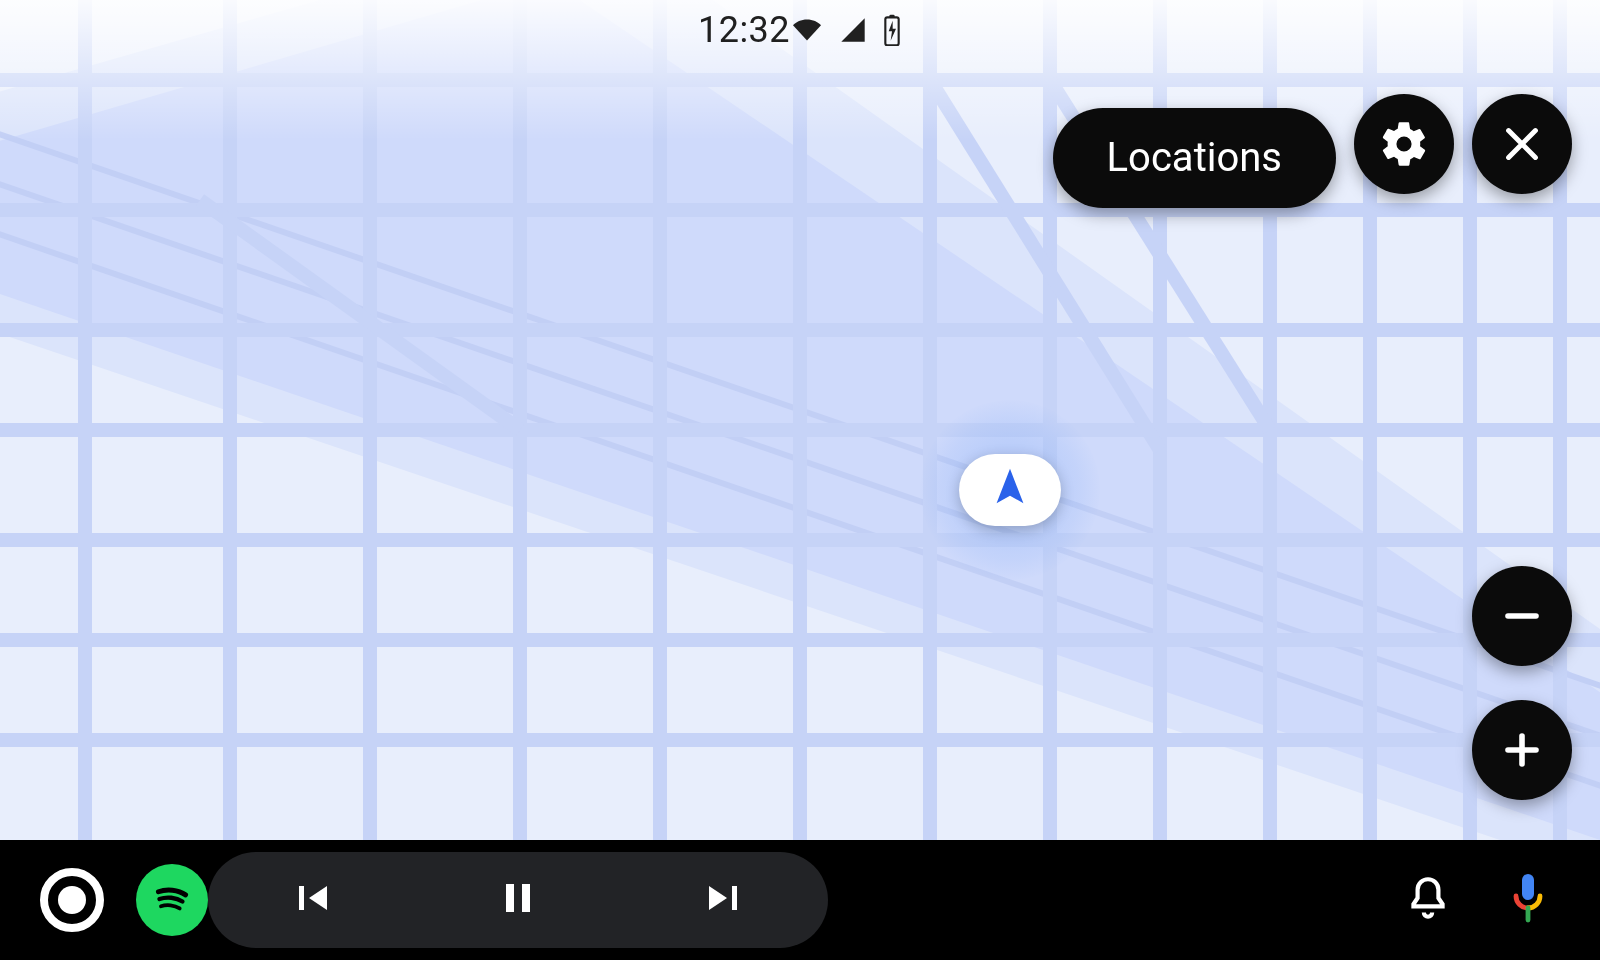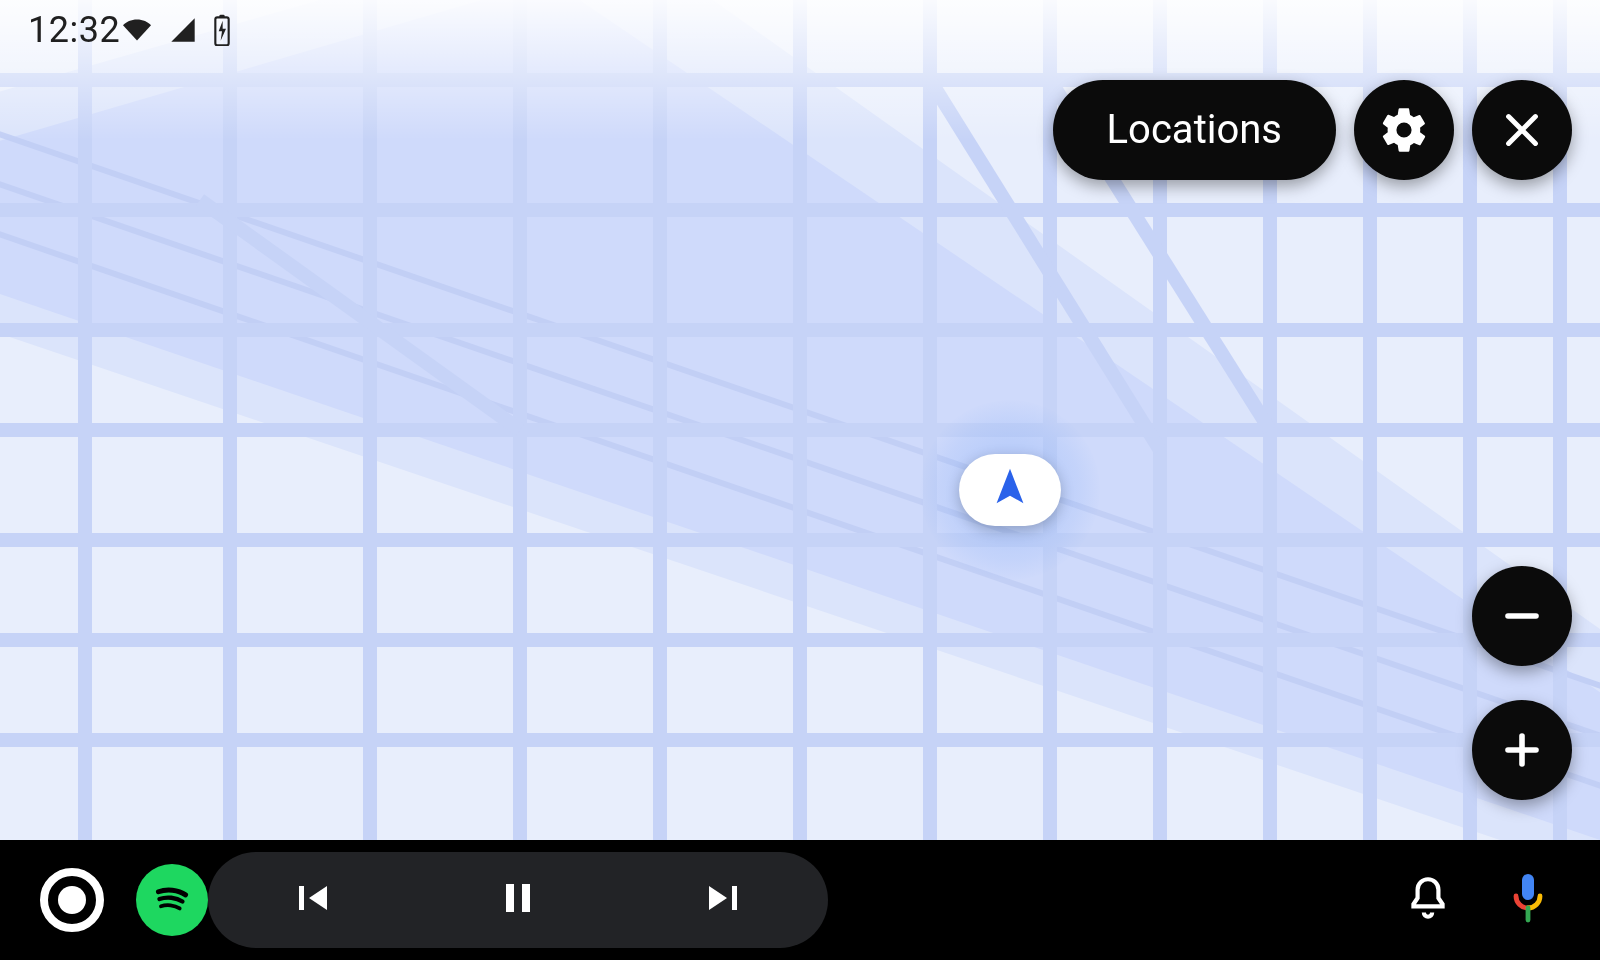--- a/index.html
+++ b/index.html
@@ -10,37 +10,38 @@
   .map {
     position: absolute; inset: 0 0 120px 0;
     background: #e8eefc;
     overflow: hidden;
   }
   .map svg { position: absolute; inset: 0; width: 100%; height: 100%; }
 
   
   .status-bar {
     position: absolute; top: 0; left: 0; right: 0; height: 60px;
-    display: flex; align-items: center; justify-content: flex-start;
+    display: flex; align-items: center; justify-content: center;
     padding: 0 28px; z-index: 50;
   }
   .status-time { font-size: 36px; color: #202020; font-weight: 400; letter-spacing: 0.5px; }
   .status-icons { display: flex; gap: 14px; align-items: center; }
   .status-icons svg { display: block; }
 
   
   .top-controls {
     position: absolute; top: 80px; right: 28px;
     display: flex; gap: 18px; align-items: center; z-index: 40;
   }
   .pill {
     background: #0b0b0b; color: #fff; font-size: 40px; font-weight: 400;
     padding: 0 54px; height: 100px; line-height: 100px; border-radius: 60px;
     box-shadow: 0 6px 16px rgba(0,0,0,.35);
     cursor: pointer;
+    margin-top: 28px;
   }
   .round-btn {
     width: 100px; height: 100px; border-radius: 50%;
     background: #0b0b0b; display: flex; align-items: center; justify-content: center;
     box-shadow: 0 6px 16px rgba(0,0,0,.35);
     cursor: pointer;
   }
   .round-btn svg { display: block; }
 
   

